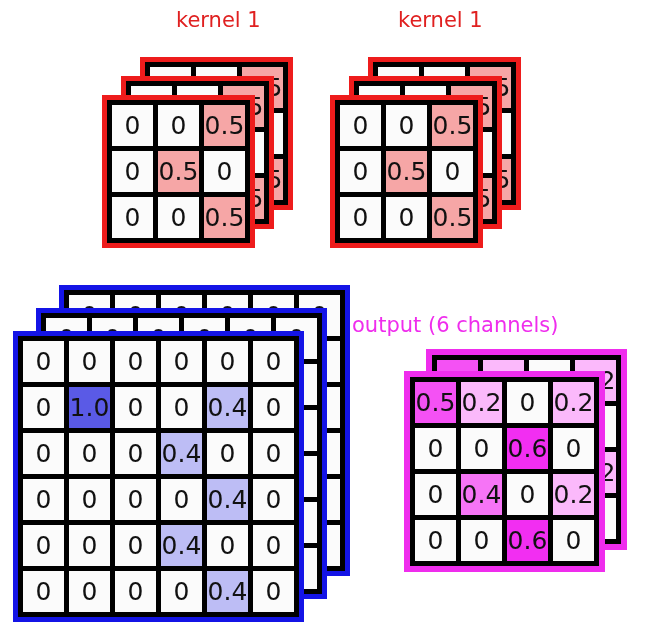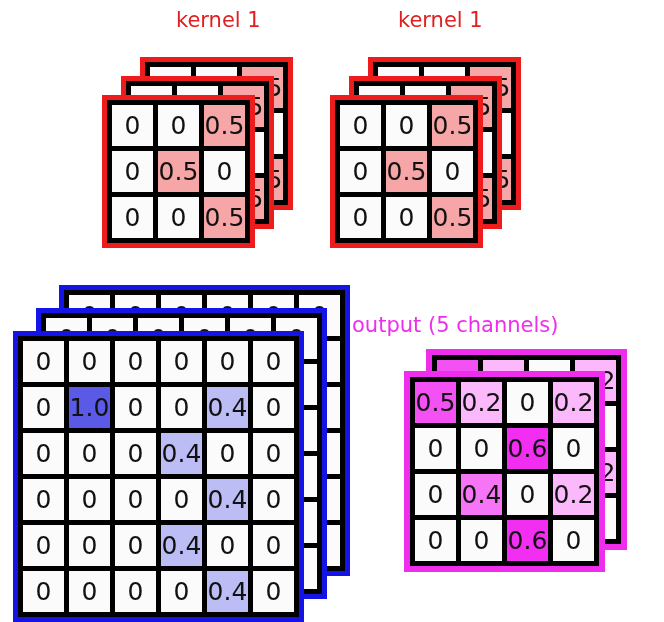--- a/index.html
+++ b/index.html
@@ -251,21 +251,21 @@
         <div class="cell" style="width: 41px; height: 41px; background: rgb(251, 251, 251);">0</div>
         <div class="cell" style="width: 41px; height: 41px; background: rgb(251, 251, 251);">0</div>
         <div class="cell" style="width: 41px; height: 41px; background: rgb(251, 251, 251);">0</div>
         <div class="cell" style="width: 41px; height: 41px; background: rgb(251, 251, 251);">0</div>
         <div class="cell" style="width: 41px; height: 41px; background: rgb(251, 251, 251);">0</div>
         <div class="cell" style="width: 41px; height: 41px; background: rgb(189, 189, 245);">0.4</div>
         <div class="cell" style="width: 41px; height: 41px; background: rgb(251, 251, 251);">0</div>
       </div>
     </div>
 
-  <div class="title output" style="left:352px; top:315px;">output (5 channels)</div>
+  <div class="title output" style="left:352px; top:315px;">output (6 channels)</div>
   <div class="stack" id="output-stack" style="left:0; top:0;">
       <div class="grid out" style="left: 426px; top: 349px; grid-template-columns: repeat(4, 41px); grid-template-rows: repeat(4, 41px); z-index: 9;">
         <div class="cell" style="width: 41px; height: 41px; background: rgb(244, 81, 244);">0.5</div>
         <div class="cell" style="width: 41px; height: 41px; background: rgb(251, 185, 251);">0.2</div>
         <div class="cell" style="width: 41px; height: 41px; background: rgb(251, 251, 251);">0</div>
         <div class="cell" style="width: 41px; height: 41px; background: rgb(251, 185, 251);">0.2</div>
         <div class="cell" style="width: 41px; height: 41px; background: rgb(251, 251, 251);">0</div>
         <div class="cell" style="width: 41px; height: 41px; background: rgb(251, 251, 251);">0</div>
         <div class="cell" style="width: 41px; height: 41px; background: rgb(242, 46, 242);">0.6</div>
         <div class="cell" style="width: 41px; height: 41px; background: rgb(251, 251, 251);">0</div>

